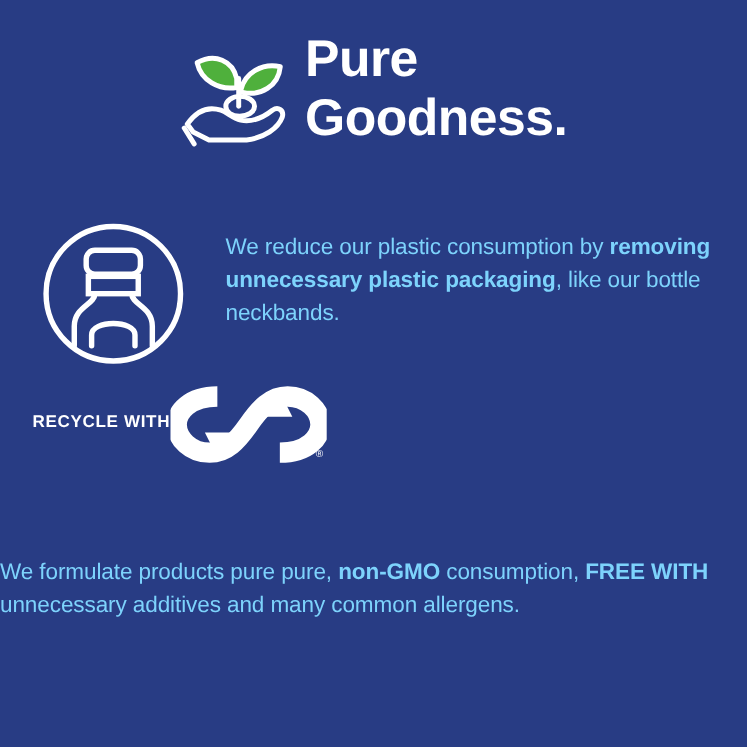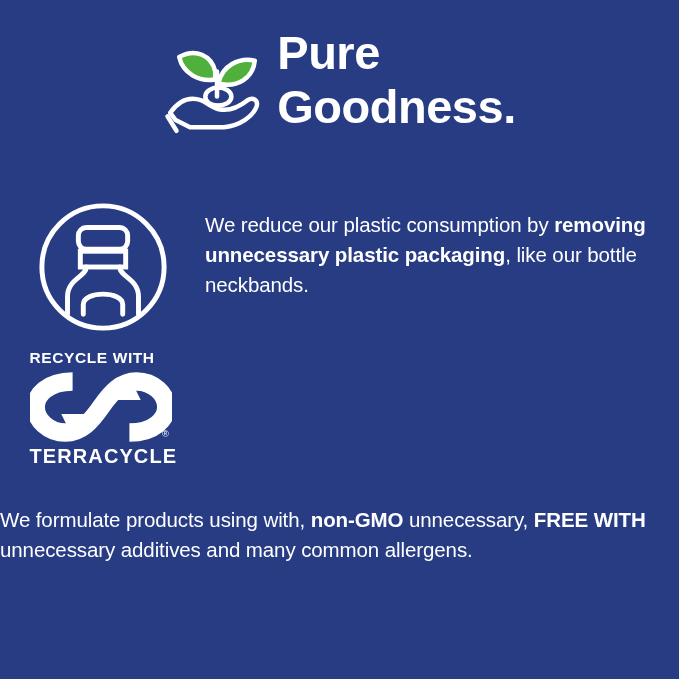--- a/index.html
+++ b/index.html
@@ -67,39 +67,39 @@
     display: flex;
     justify-content: center;
     align-items: flex-start;
     padding-top: 2px;
   }
   .text-cell {
     flex: 1 1 auto;
     padding-right: 18px;
   }
   .body-text {
-    color: #ffffff;
+    color: #7dd3fc;
     font-size: 20.5px;
     line-height: 1.46;
     font-weight: 400;
     letter-spacing: -0.1px;
   }
   .body-text b {
     font-weight: 700;
   }
   .row-1 .text-cell { padding-top: 14px; }
   .row-2 .text-cell { padding-top: 16px; }
   .row-3 .text-cell { padding-top: 8px; }
 
   
   .tc-badge {
     width: 146px;
     display: flex;
-    flex-direction: column;
-    align-items: flex-start;
+    flex-direction: row;
+    align-items: center;
   }
   .tc-top {
     color: #ffffff;
     font-size: 15.5px;
     font-weight: 700;
     letter-spacing: 0.6px;
     line-height: 1;
     margin-bottom: 5px;
     white-space: nowrap;
   }
@@ -186,26 +186,25 @@
                      C 174 14, 192 32, 192 50
                      C 192 66, 176 86, 140 86" fill="none" stroke="#ffffff" stroke-width="26" stroke-linecap="butt"></path>
 
             <polygon points="44,60 80,60 62,96" fill="#ffffff"></polygon>
 
             <polygon points="120,40 156,40 138,4" fill="#ffffff"></polygon>
 
             <text x="186" y="92" font-family="Liberation Sans, sans-serif" font-size="13" fill="#ffffff">®</text>
           </svg>
         </span>
-        <div class="tc-bottom">TERRACYCLE</div>
       </div>
     </div>
   </div>
 
   <div class="row row-3">
     <div class="text-cell">
       <div class="body-text">
-        <span>We formulate products using with, </span><b>non-GMO</b><span> unnecessary, </span><b>FREE WITH</b><span> unnecessary additives and many common allergens.</span>
+        <span>We formulate products pure pure, </span><b>non-GMO</b><span> consumption, </span><b>FREE WITH</b><span> unnecessary additives and many common allergens.</span>
       </div>
     </div>
   </div>
 
 </div>
 
 </body></html>

